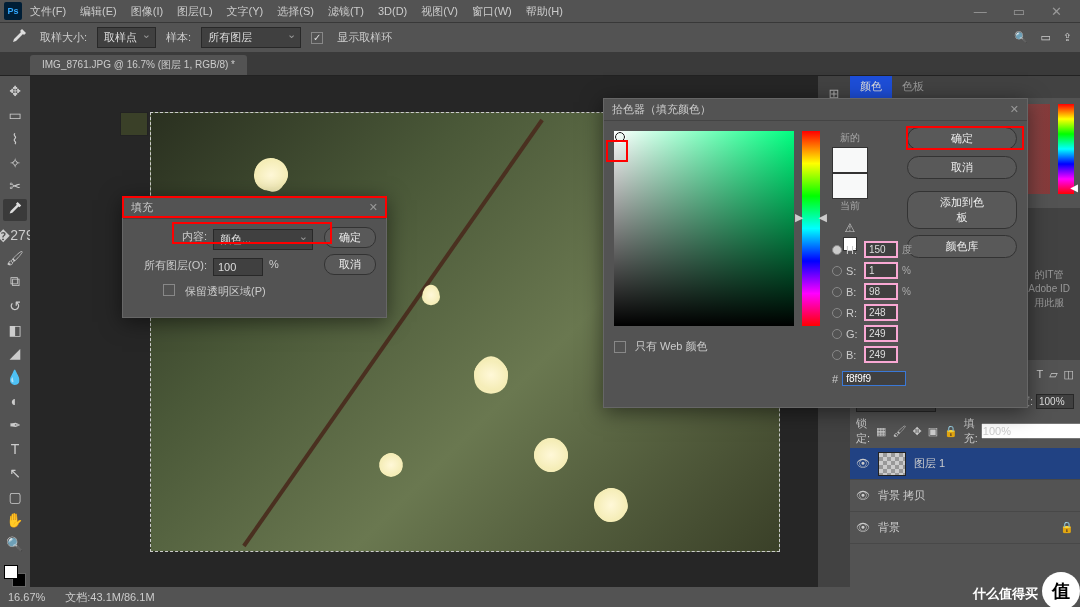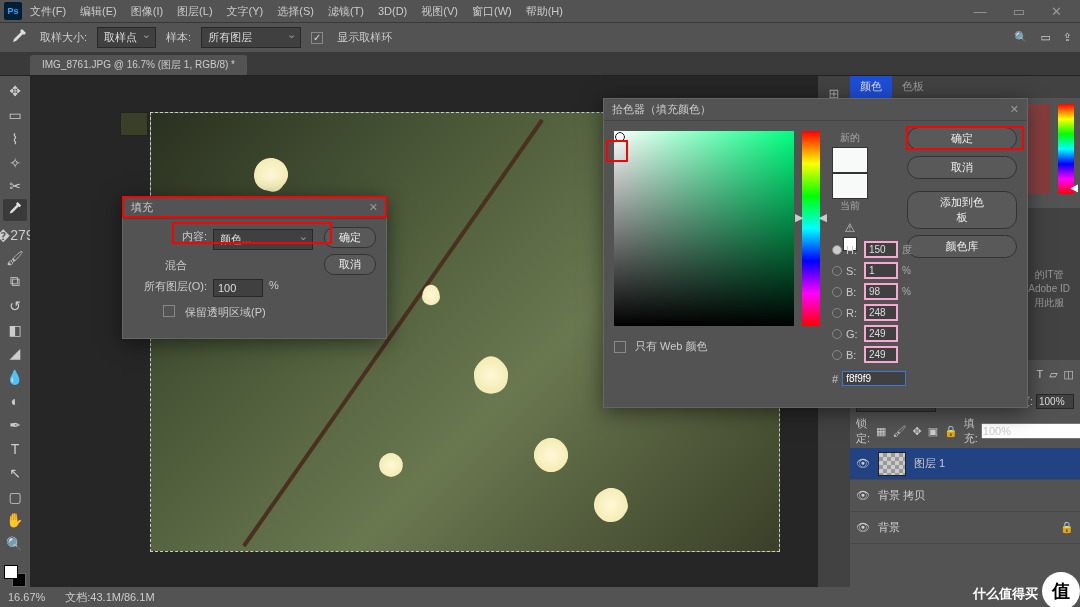--- a/index.html
+++ b/index.html
@@ -314,21 +314,20 @@
 <div class="dlg dlg-fill">
   <div class="dlg-title">
     <span>填充</span>
     <span class="x">✕</span>
   </div>
   <div class="dlg-body">
     <div class="frow">
       <label>内容:</label>
       <div class="dd" style="width:100px">颜色...</div>
     </div>
-    <div style="color:#ccc;margin:4px 0 6px 30px">混合</div>
     <div class="frow">
       <label>所有图层(O):</label>
       <input class="inum" value="100" style="">
       <span>%</span>
     </div>
     <div class="frow" style="margin-left:28px">
       <span class="chk"></span>
       <span>保留透明区域(P)</span>
     </div>
   </div>

